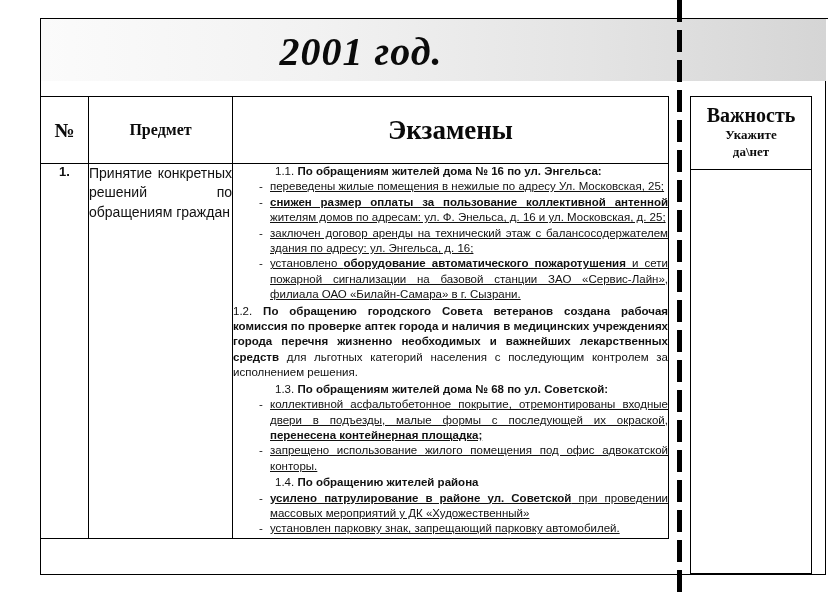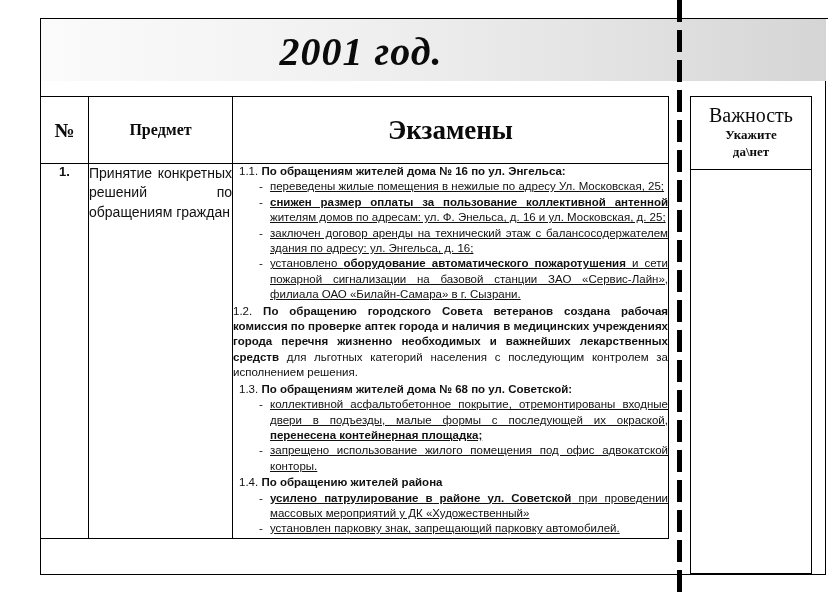--- a/index.html
+++ b/index.html
@@ -115,21 +115,21 @@
 
   
   .item {
     margin: 0 0 1px 0;
     text-align: justify;
   }
   .item-head {
     padding-left: 6px;
     text-indent: -0px;
   }
-  .item-head .num { font-weight: normal; }
+  .item-head .num { font-weight: normal; margin-left: 36px; }
   .item-head .ttl { font-weight: bold; }
 
   ul.dash {
     list-style: none;
     margin: 0;
     padding: 0 0 0 26px;
     text-decoration: underline;
   }
   ul.dash li {
     position: relative;
@@ -179,21 +179,21 @@
   .side-table thead th {
     height: 66px;
     vertical-align: middle;
     text-align: center;
     font-family: "Liberation Serif", serif;
     color: #0b0b0b;
     padding: 2px 2px 4px 2px;
   }
   .side-title {
     font-size: 20px;
-    font-weight: normal;
+    font-weight: bold;
     line-height: 1.05;
     display: block;
   }
   .side-sub {
     font-size: 13px;
     font-weight: bold;
     line-height: 1.12;
     display: block;
     margin-top: 2px;
   }

